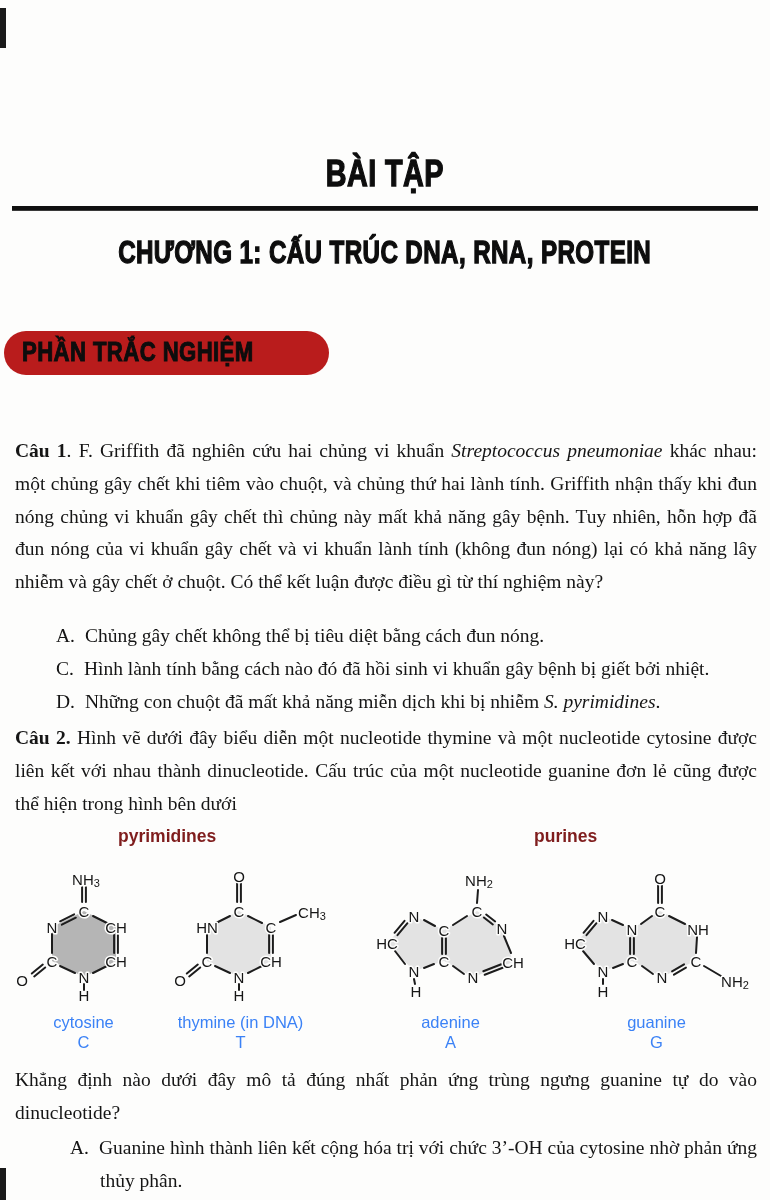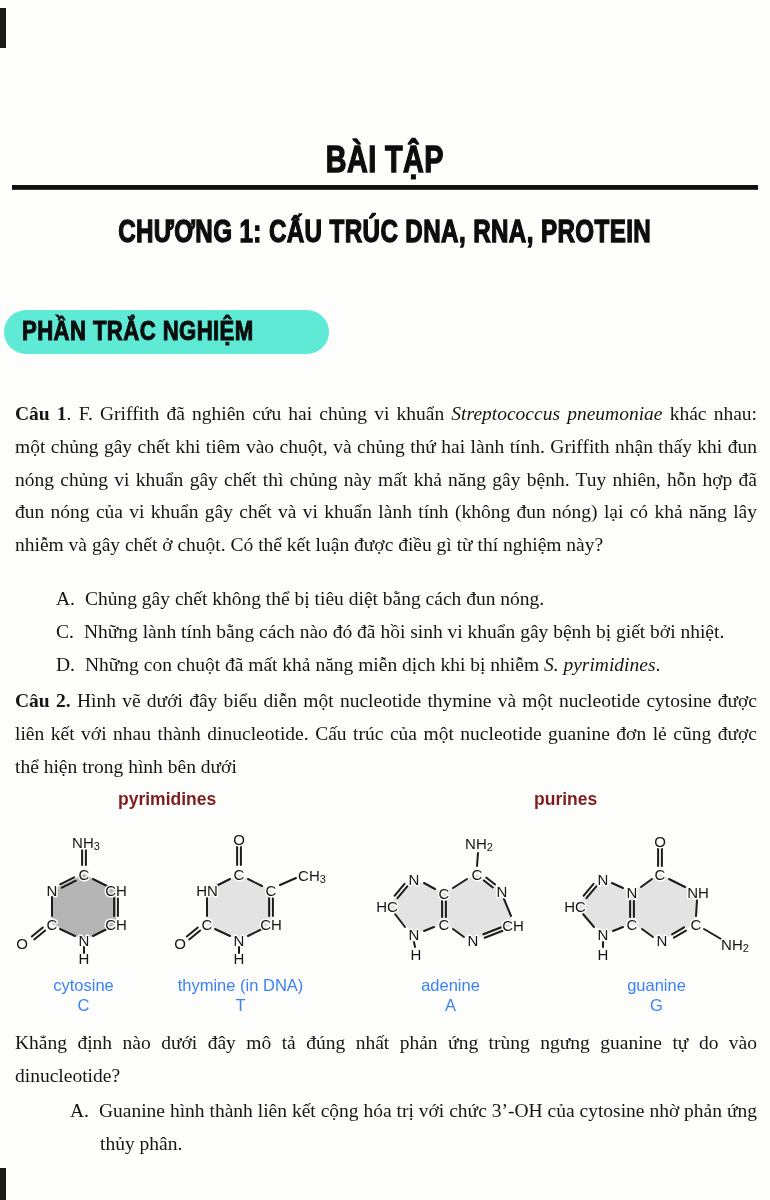--- a/index.html
+++ b/index.html
@@ -10,26 +10,26 @@
     color:#151515;
   }
   .edge-mark{position:absolute;left:0;background:#1a1a1a;width:6px;}
   .edge-mark.top{top:8px;height:40px;}
   .edge-mark.bottom{bottom:0;height:32px;}
 
   .cond{display:inline-block;transform:scaleX(0.8);transform-origin:center;
         font-family:"Liberation Sans", sans-serif;font-weight:bold;
         -webkit-text-stroke:1.3px #0d0d0d;letter-spacing:.5px;color:#0d0d0d;}
 
-  .h-title{margin:0;padding-top:142px;text-align:center;font-size:36px;line-height:36px;text-decoration:underline;}
+  .h-title{margin:14px;padding-top:142px;text-align:center;font-size:36px;line-height:36px;text-decoration:underline;}
   .rule{margin:7px 12px 0 12px;height:0;border-top:4px solid #101010;border-bottom:1px solid #3a3a3a;}
   .h-chapter{margin:0;padding-top:26px;text-align:center;font-size:31px;line-height:32px;}
   .h-chapter .cond{transform:scaleX(0.78);}
 
-  .badge{margin:62px 0 0 4px;display:inline-block;background:#5eead4;
+  .badge{margin:62px 0 16px 4px;display:inline-block;background:#b91c1c;
          border-radius:24px;padding:6px 24px 8px 18px;}
   .badge .cond{font-size:27px;line-height:30px;transform:scaleX(0.82);transform-origin:left center;
                -webkit-text-stroke:1px #0d0d0d;}
 
   .para{margin:0 13px 0 15px;font-size:19.5px;line-height:32.8px;text-align:justify;}
   .q1{margin-top:44px;}
   .q2{margin-top:4px;}
   .qlabel{font-weight:bold;}
   .opts{margin-top:20px;}
   .opt{margin:0 13px 0 15px;padding-left:41px;font-size:19.5px;line-height:33px;text-align:left;}
@@ -71,21 +71,21 @@
 <h1 class="h-title"><span class="cond">BÀI TẬP</span></h1>
 <div class="rule"></div>
 <h2 class="h-chapter"><span class="cond">CHƯƠNG 1: CẤU TRÚC DNA, RNA, PROTEIN</span></h2>
 
 <div class="badge"><span class="cond">PHẦN TRẮC NGHIỆM</span></div>
 
 <p class="para q1"><span class="qlabel">Câu 1</span><span>. F. Griffith đã nghiên cứu hai chủng vi khuẩn </span><i>Streptococcus pneumoniae</i><span> khác nhau: một chủng gây chết khi tiêm vào chuột, và chủng thứ hai lành tính. Griffith nhận thấy khi đun nóng chủng vi khuẩn gây chết thì chủng này mất khả năng gây bệnh. Tuy nhiên, hỗn hợp đã đun nóng của vi khuẩn gây chết và vi khuẩn lành tính (không đun nóng) lại có khả năng lây nhiễm và gây chết ở chuột. Có thể kết luận được điều gì từ thí nghiệm này?</span></p>
 
 <div class="opts">
   <p class="opt"><span class="optlabel">A.</span><span>Chủng gây chết không thể bị tiêu diệt bằng cách đun nóng.</span></p>
-  <p class="opt"><span class="optlabel">C.</span><span>Những lành tính bằng cách nào đó đã hồi sinh vi khuẩn gây bệnh bị giết bởi nhiệt.</span></p>
+  <p class="opt"><span class="optlabel">C.</span><span>Hình lành tính bằng cách nào đó đã hồi sinh vi khuẩn gây bệnh bị giết bởi nhiệt.</span></p>
   <p class="opt"><span class="optlabel">D.</span><span>Những con chuột đã mất khả năng miễn dịch khi bị nhiễm </span><i>S. pyrimidines</i><span>.</span></p>
 </div>
 
 <p class="para q2"><span class="qlabel">Câu 2.</span><span> Hình vẽ dưới đây biểu diễn một nucleotide thymine và một nucleotide cytosine được liên kết với nhau thành dinucleotide. Cấu trúc của một nucleotide guanine đơn lẻ cũng được thể hiện trong hình bên dưới</span></p>
 
 <div class="group-labels">
   <span class="gl1">pyrimidines</span>
   <span class="gl2">purines</span>
 </div>
 

